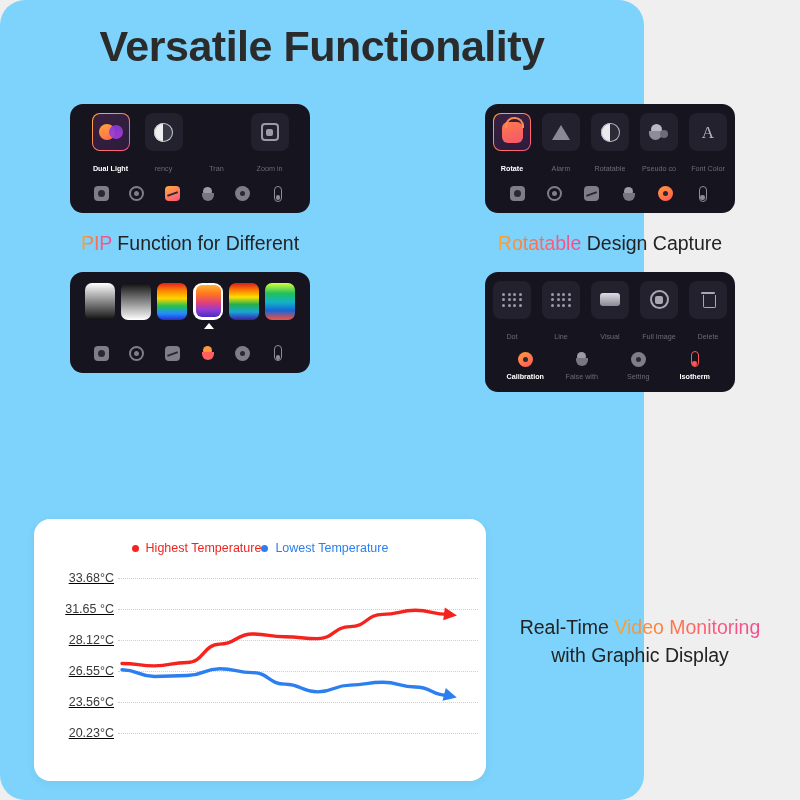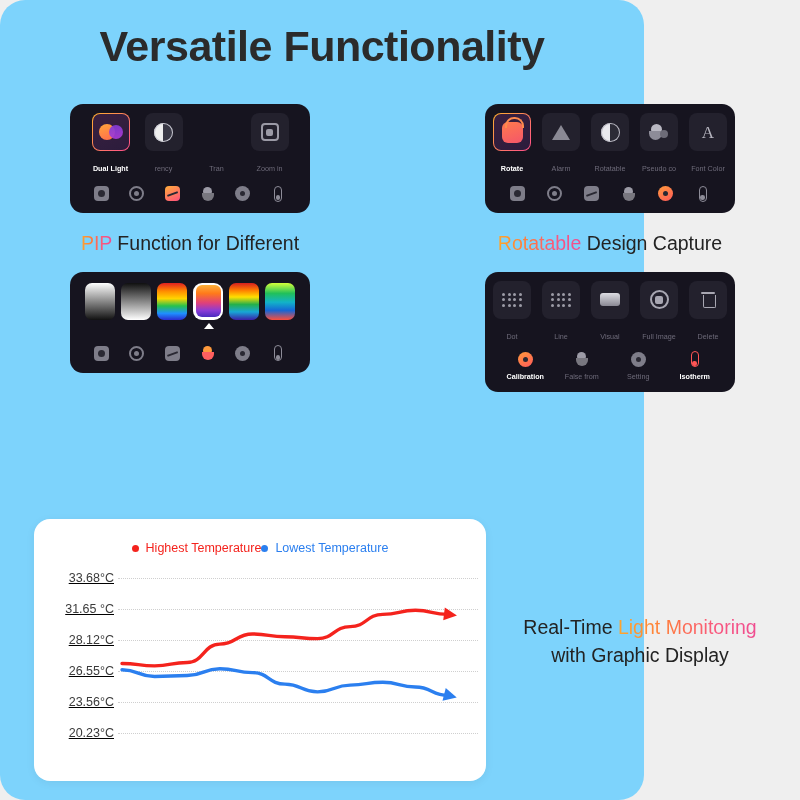--- a/index.html
+++ b/index.html
@@ -432,21 +432,21 @@
                 </span>
               <span class="tl">Calibration</span>
             </div>
             <div class="tlitem">
               <span class="tbicon">
                   <i class="ic-palette">
                     <i class="a"></i>
                     <i class="b"></i>
                   </i>
                 </span>
-              <span class="tl">False from</span>
+              <span class="tl">False with</span>
             </div>
             <div class="tlitem">
               <span class="tbicon">
                   <i class="ic-gear"></i>
                 </span>
               <span class="tl">Setting</span>
             </div>
             <div class="tlitem on">
               <span class="tbicon">
                   <i class="ic-thermo hot"></i>
@@ -491,17 +491,17 @@
             <path d="M 4.00 100.44 C 20.30 100.44, 20.30 102.85, 36.60 102.85 C 52.90 102.85, 52.90 99.52, 69.20 99.52 C 85.50 99.52, 85.50 81.16, 101.80 81.16 C 118.10 81.16, 118.10 70.96, 134.40 70.96 C 150.70 70.96, 150.70 73.81, 167.00 73.81 C 183.30 73.81, 183.30 75.65, 199.60 75.65 C 215.90 75.65, 215.90 63.61, 232.20 63.61 C 248.50 63.61, 248.50 51.36, 264.80 51.36 C 281.10 51.36, 281.10 47.27, 297.40 47.27 C 313.70 47.27, 313.70 51.36, 330.00 51.36" fill="none" stroke="#f4231d" stroke-width="3.4" stroke-linecap="round"></path>
             <polygon points="338.93021167541326,52.47411965189768 325.22312199340166,57.30792689353358 326.8389120728976,44.40873225126996" fill="#f4231d"></polygon>
             <path d="M 4.00 106.71 C 20.30 106.71, 20.30 113.46, 36.60 113.46 C 52.90 113.46, 52.90 112.49, 69.20 112.49 C 85.50 112.49, 85.50 105.74, 101.80 105.74 C 118.10 105.74, 118.10 109.60, 134.40 109.60 C 150.70 109.60, 150.70 121.17, 167.00 121.17 C 183.30 121.17, 183.30 128.88, 199.60 128.88 C 215.90 128.88, 215.90 122.13, 232.20 122.13 C 248.50 122.13, 248.50 119.24, 264.80 119.24 C 281.10 119.24, 281.10 124.06, 297.40 124.06 C 313.70 124.06, 313.70 132.39, 330.00 132.39" fill="none" stroke="#2b7fef" stroke-width="3.4" stroke-linecap="round"></path>
             <polygon points="338.7202524482992,134.6132331743123 324.516321499188,137.69517178383708 327.73234299121265,125.09925158073817" fill="#2b7fef"></polygon>
           </svg>
       </div>
     </div>
   </div>
 
   <div class="sidetext">
-    <span>Real-Time </span><span class="grad">Light Monitoring</span><br>
+    <span>Real-Time </span><span class="grad">Video Monitoring</span><br>
     <span>with Graphic Display</span>
   </div>
 
 </div>
 
 </body></html>

